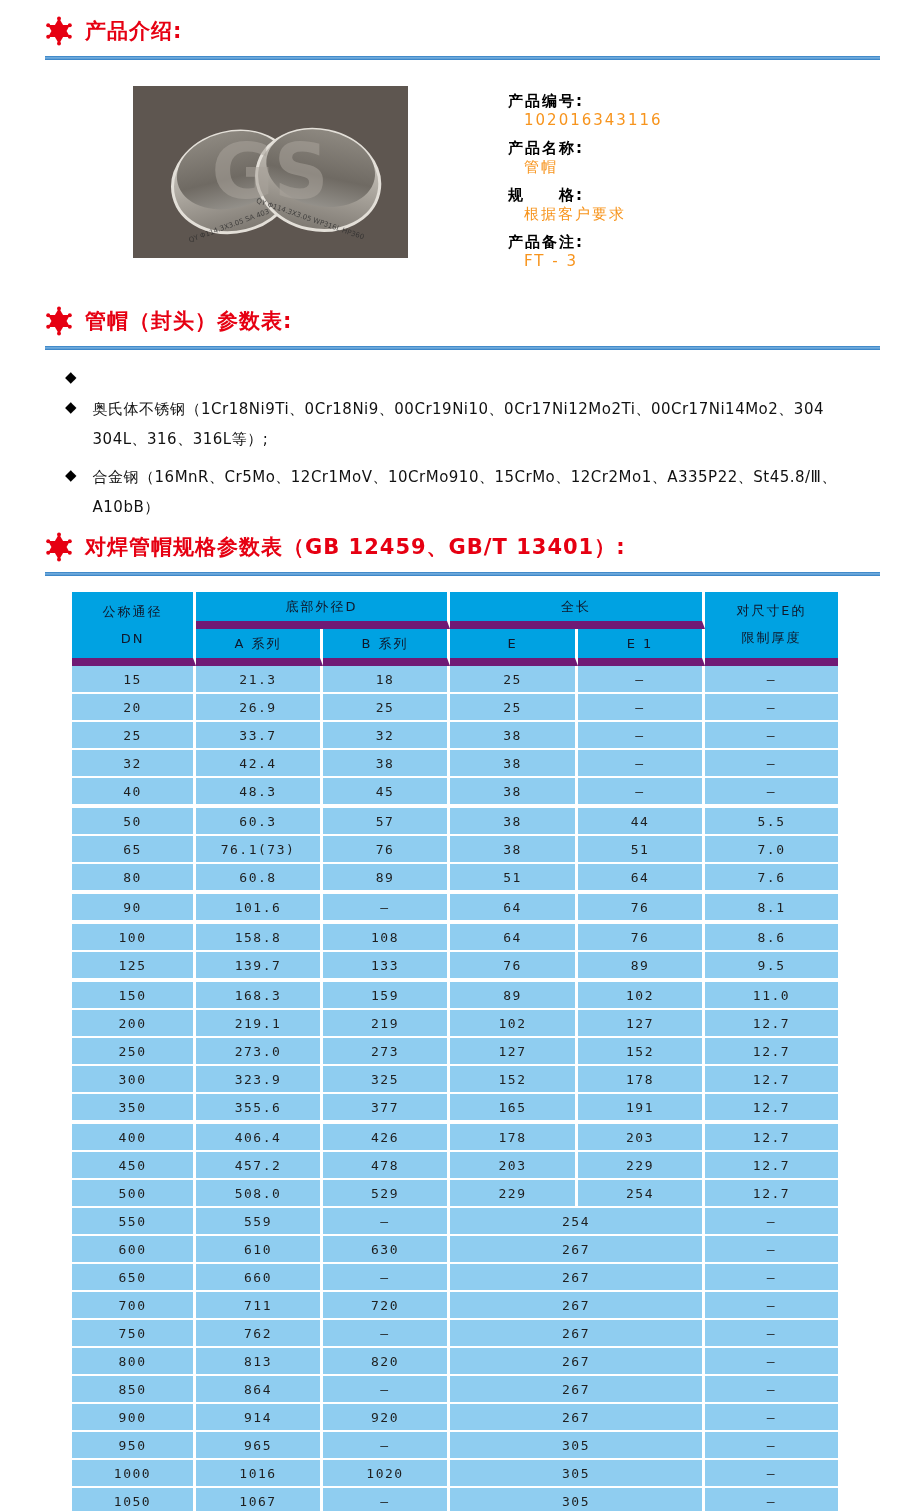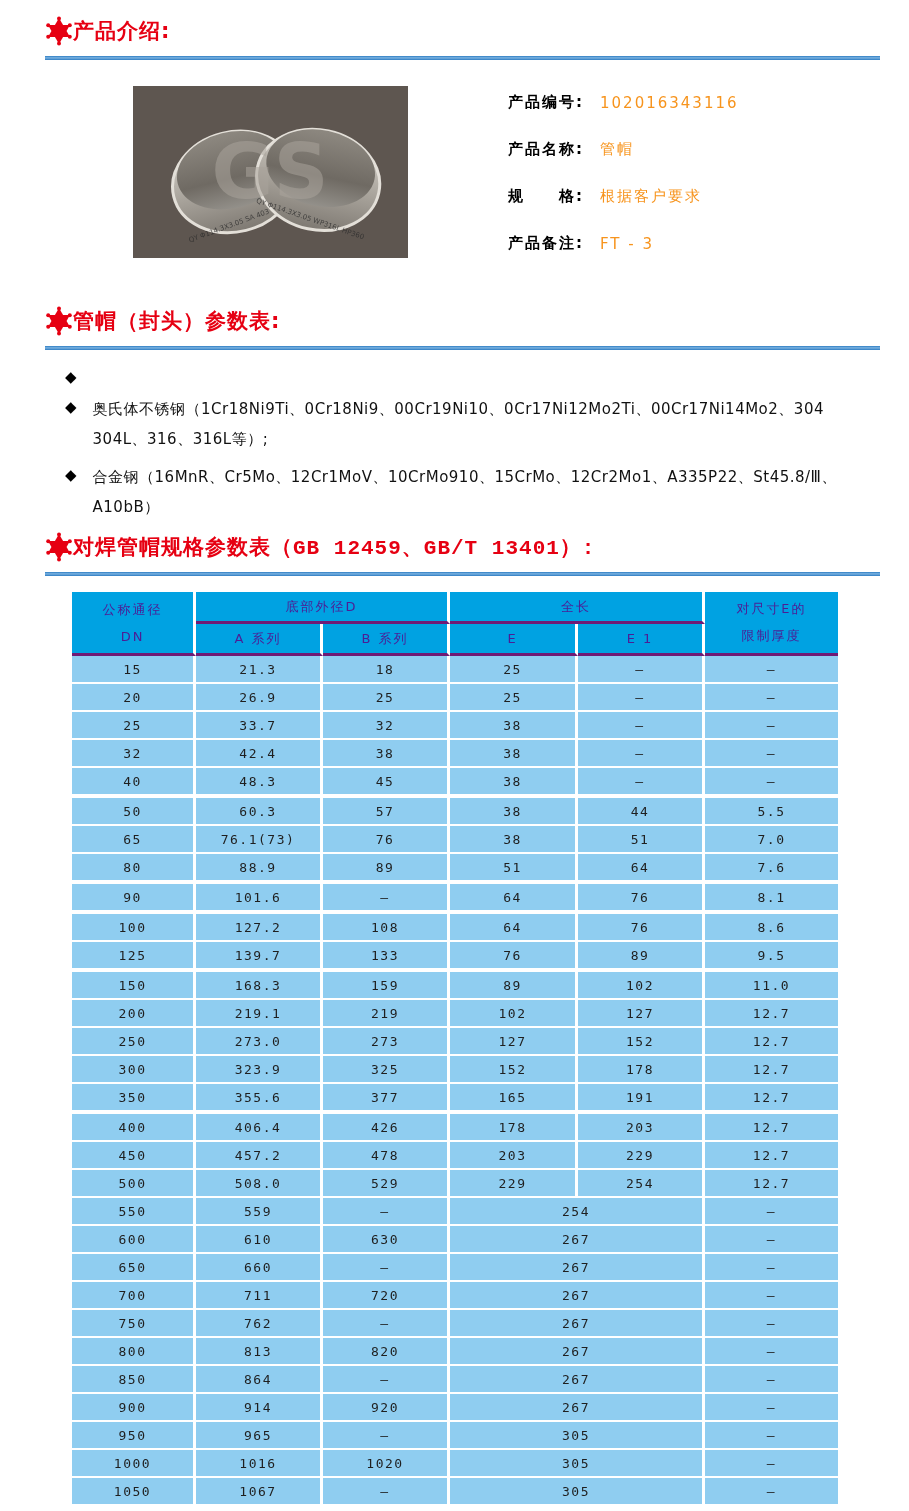--- a/index.html
+++ b/index.html
@@ -4,50 +4,50 @@
 <style>
   html,body{margin:0;padding:0;background:#ffffff;}
   body{
     width:909px;height:1511px;position:relative;
     font-family:"DejaVu Sans","Liberation Sans",sans-serif;
     color:#1a1a1a;overflow:hidden;
   }
   .wrap{padding:14px 0 0 45px;}
 
   
-  .sec-head{display:flex;align-items:center;height:34px;}
+  .sec-head{display:flex;align-items:center;gap:12px;height:34px;}
   .star{width:28px;height:30px;flex:0 0 auto;}
   .sec-title{color:#e60012;font-size:21px;font-weight:bold;letter-spacing:1px;white-space:nowrap;}
   .rule{height:4px;width:835px;margin-top:8px;
         background:linear-gradient(180deg,#2d7cc2 0%,#7ab2e0 45%,#2d7cc2 100%);}
 
   
   .product-row{display:flex;align-items:flex-start;margin:26px 0 24px 88px;}
   .photo{width:275px;height:172px;flex:0 0 auto;display:block;}
   .fields{margin-left:100px;padding-top:6px;}
-  .field{display:flex;align-items:flex-end;margin-bottom:27px;height:20px;}
+  .field{display:flex;align-items:flex-start;margin-bottom:27px;height:20px;flex-direction:column;}
   .field .lbl{font-size:15px;font-weight:bold;color:#000;letter-spacing:2px;white-space:pre;}
   .field .val{font-size:15px;font-weight:normal;color:#f7941d;margin-left:16px;letter-spacing:2px;}
 
   
   .mats{margin:14px 0 0 20px;}
   .mat{display:flex;margin-bottom:8px;}
   .diamond{font-size:15px;color:#000;margin:4px 16px 0 0;flex:0 0 auto;}
   .mat .lines{font-size:15px;line-height:30px;color:#111;letter-spacing:0.5px;}
 
   
   .spec-table{border-collapse:separate;border-spacing:0;table-layout:fixed;
               width:766px;margin:16px 0 0 27px;}
   .spec-table col.c-dn{width:124px;} .spec-table col.c-a{width:127px;}
   .spec-table col.c-b{width:127px;}  .spec-table col.c-e{width:128px;}
   .spec-table col.c-e1{width:127px;} .spec-table col.c-t{width:133px;}
   .spec-table th{
-    background:#00a2e2;color:#4c1d95;font-weight:normal;font-size:13px;
+    background:#00a2e2;color:#0f172a;font-weight:normal;font-size:13px;
     letter-spacing:2px;text-align:center;height:27px;
-    border-right:3px solid #fff;border-bottom:3px solid #701a75;
+    border-right:3px solid #fff;border-bottom:8px solid #701a75;
   }
   .spec-table th.last{border-right:none;font-family:Liberation Mono, monospace;}
   .spec-table th.twolines{height:57px;}
   .spec-table th.twolines div{line-height:27px;}
   .spec-table td{
     background:#8fcdf0;color:#1f1f1f;text-align:center;height:24px;
     font-family:"DejaVu Sans Mono","Liberation Mono",monospace;
     font-size:13px;letter-spacing:1.5px;
     border-right:3px solid #fff;border-bottom:2px solid #fff;
   }
@@ -154,21 +154,21 @@
     </div>
     <div class="mat">
       <span class="diamond">◆</span>
       <div class="lines">
         <div>合金钢（16MnR、Cr5Mo、12Cr1MoV、10CrMo910、15CrMo、12Cr2Mo1、A335P22、St45.8/Ⅲ、</div>
         <div>A10bB）</div>
       </div>
     </div>
   </div>
 
-  <div class="sec-head" style="font-family:Liberation Mono, monospace;">
+  <div class="sec-head" style="">
     <svg class="star" viewBox="0 0 28 30">
       <g fill="#e60012">
         <polygon points="14,2 25,21 3,21"></polygon>
         <polygon points="14,28 3,9 25,9"></polygon>
         <circle cx="14" cy="2.5" r="2"></circle>
           <circle cx="14" cy="27.5" r="2"></circle>
         <circle cx="3.2" cy="9.2" r="2"></circle>
           <circle cx="24.8" cy="9.2" r="2"></circle>
         <circle cx="3.2" cy="20.8" r="2"></circle>
           <circle cx="24.8" cy="20.8" r="2"></circle>
@@ -259,37 +259,37 @@
         <tr>
           <td>65</td>
           <td>76.1(73)</td>
           <td>76</td>
           <td>38</td>
           <td>51</td>
           <td>7.0</td>
         </tr>
         <tr class="group-end">
           <td>80</td>
-          <td>88.9</td>
+          <td>60.8</td>
           <td>89</td>
           <td>51</td>
           <td>64</td>
           <td>7.6</td>
         </tr>
         <tr class="group-end">
           <td>90</td>
           <td>101.6</td>
           <td>–</td>
           <td>64</td>
           <td>76</td>
           <td>8.1</td>
         </tr>
         <tr>
           <td>100</td>
-          <td>127.2</td>
+          <td>158.8</td>
           <td>108</td>
           <td>64</td>
           <td>76</td>
           <td>8.6</td>
         </tr>
         <tr class="group-end">
           <td>125</td>
           <td>139.7</td>
           <td>133</td>
           <td>76</td>

